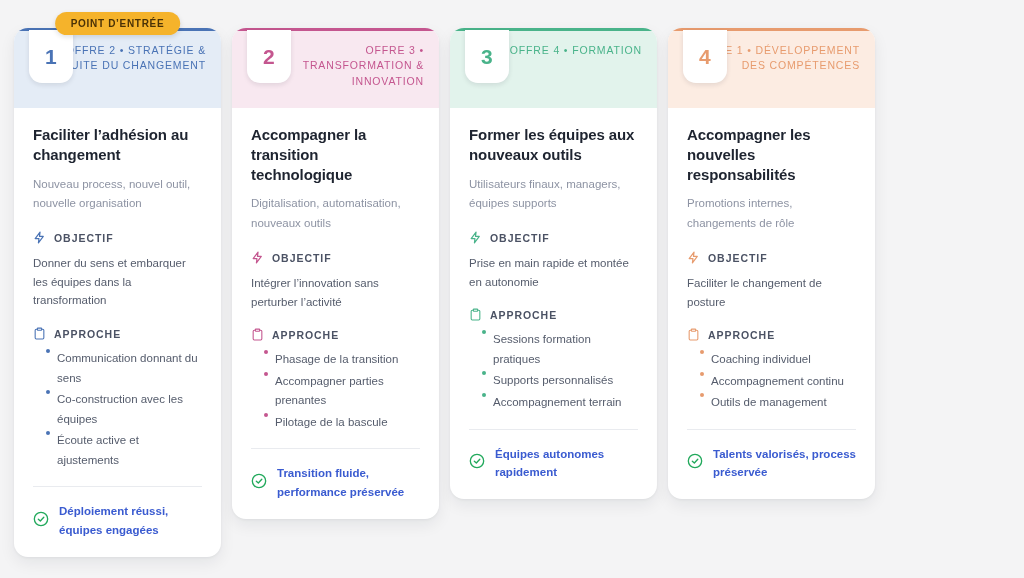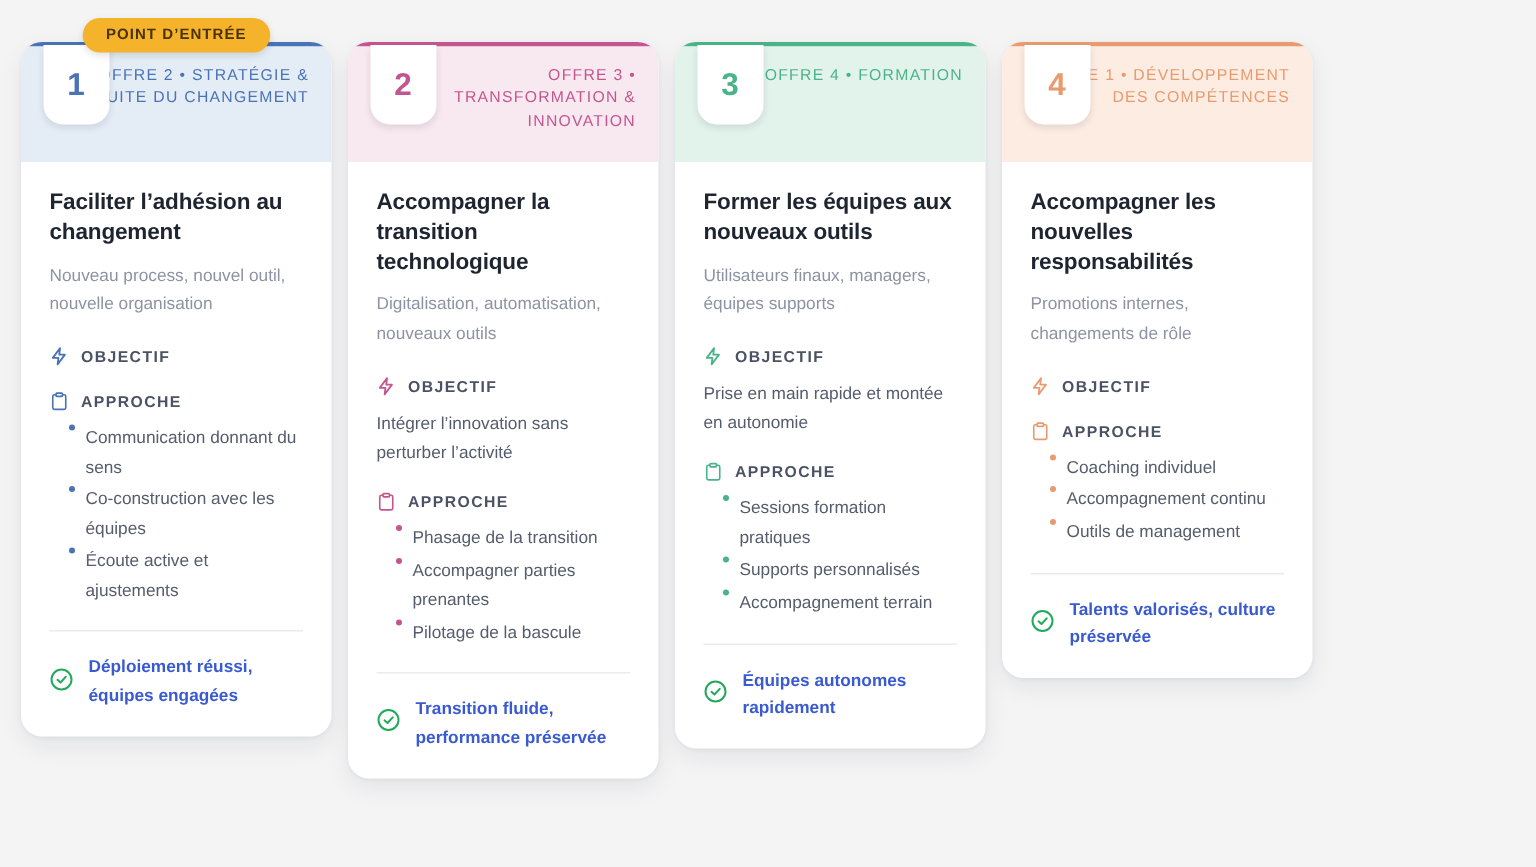--- a/index.html
+++ b/index.html
@@ -235,20 +235,21 @@
           <div class="card-sub">Nouveau process, nouvel outil, nouvelle organisation</div>
           <div class="section">
             <div class="section-head">
               <span>
                 <svg class="ico" viewBox="0 0 24 24" fill="none" stroke="#4a73b5" stroke-width="2.2" stroke-linecap="round" stroke-linejoin="round">
                   <polygon points="13 2 4 14 11 14 10 22 19 10 12 10 13 2" fill="none"></polygon>
                 </svg>
               </span>
               <span class="lbl">OBJECTIF</span>
             </div>
+            <div class="objective-text">Donner du sens et embarquer les équipes dans la transformation</div>
           </div>
           <div class="section">
             <div class="section-head">
               <span>
                 <svg class="ico" viewBox="0 0 24 24" fill="none" stroke="#4a73b5" stroke-width="2" stroke-linecap="round" stroke-linejoin="round">
                   <path d="M16 4h2a2 2 0 0 1 2 2v14a2 2 0 0 1-2 2H6a2 2 0 0 1-2-2V6a2 2 0 0 1 2-2h2"></path>
                   <rect x="8" y="2" width="8" height="4" rx="1"></rect>
                 </svg>
               </span>
               <span class="lbl">APPROCHE</span>
@@ -408,20 +409,21 @@
           <div class="card-sub">Promotions internes, changements de rôle</div>
           <div class="section">
             <div class="section-head">
               <span>
                 <svg class="ico" viewBox="0 0 24 24" fill="none" stroke="#e79b6e" stroke-width="2.2" stroke-linecap="round" stroke-linejoin="round">
                   <polygon points="13 2 4 14 11 14 10 22 19 10 12 10 13 2" fill="none"></polygon>
                 </svg>
               </span>
               <span class="lbl">OBJECTIF</span>
             </div>
+            <div class="objective-text">Faciliter le changement de posture</div>
           </div>
           <div class="section">
             <div class="section-head">
               <span>
                 <svg class="ico" viewBox="0 0 24 24" fill="none" stroke="#e79b6e" stroke-width="2" stroke-linecap="round" stroke-linejoin="round">
                   <path d="M16 4h2a2 2 0 0 1 2 2v14a2 2 0 0 1-2 2H6a2 2 0 0 1-2-2V6a2 2 0 0 1 2-2h2"></path>
                   <rect x="8" y="2" width="8" height="4" rx="1"></rect>
                 </svg>
               </span>
               <span class="lbl">APPROCHE</span>
@@ -441,18 +443,18 @@
               </li>
             </ul>
           </div>
           <div class="spacer"></div>
           <div class="divider"></div>
           <div class="result">
             <span><svg class="check" viewBox="0 0 24 24" fill="none" stroke="#22a95c" stroke-width="2" stroke-linecap="round" stroke-linejoin="round">
                 <circle cx="12" cy="12" r="10"></circle>
                 <polyline points="8 12.3 11 15 16.2 9.3"></polyline>
               </svg></span>
-            <span class="rtxt" style="color:#3a5bd0">Talents valorisés, culture préservée</span>
+            <span class="rtxt" style="color:#3a5bd0">Talents valorisés, process préservée</span>
           </div>
         </div>
       </div>
     </div>
   </div>
 
 </body></html>

